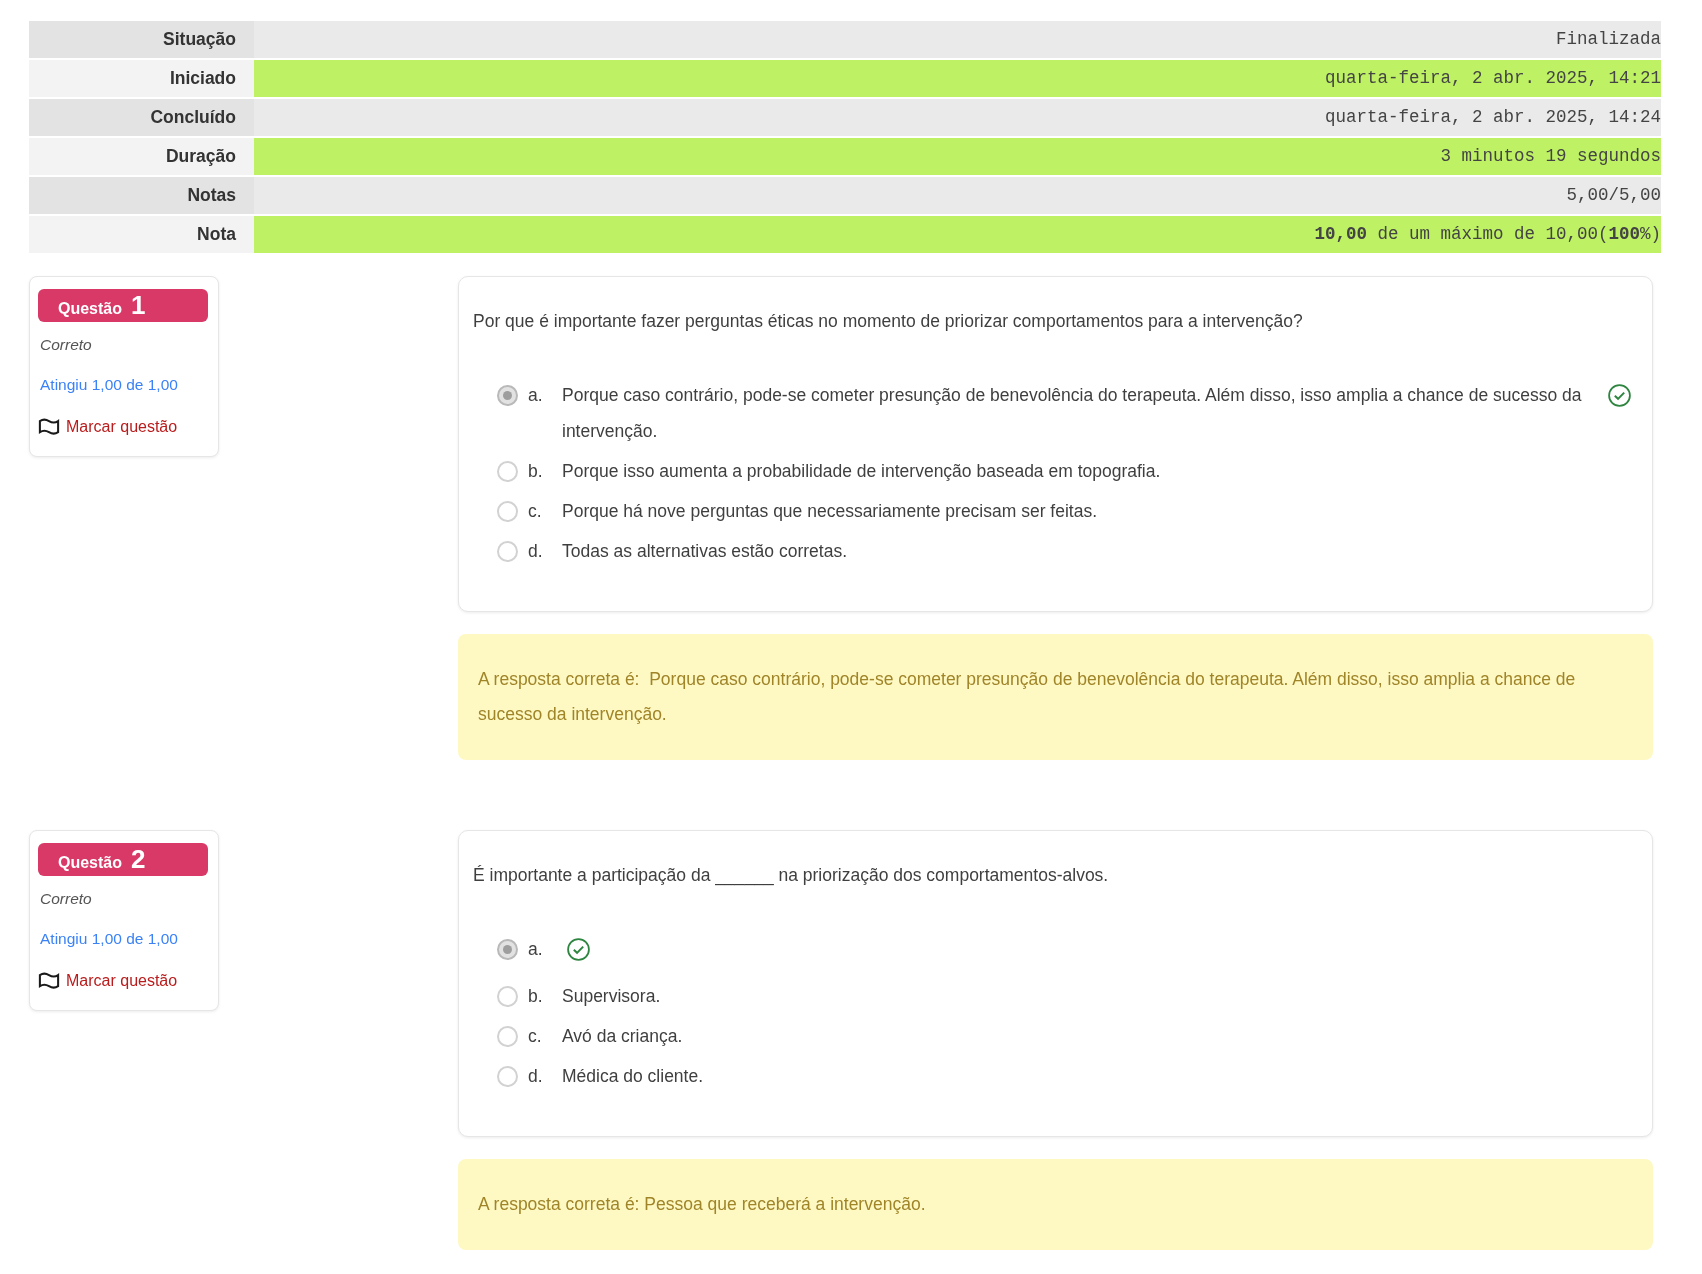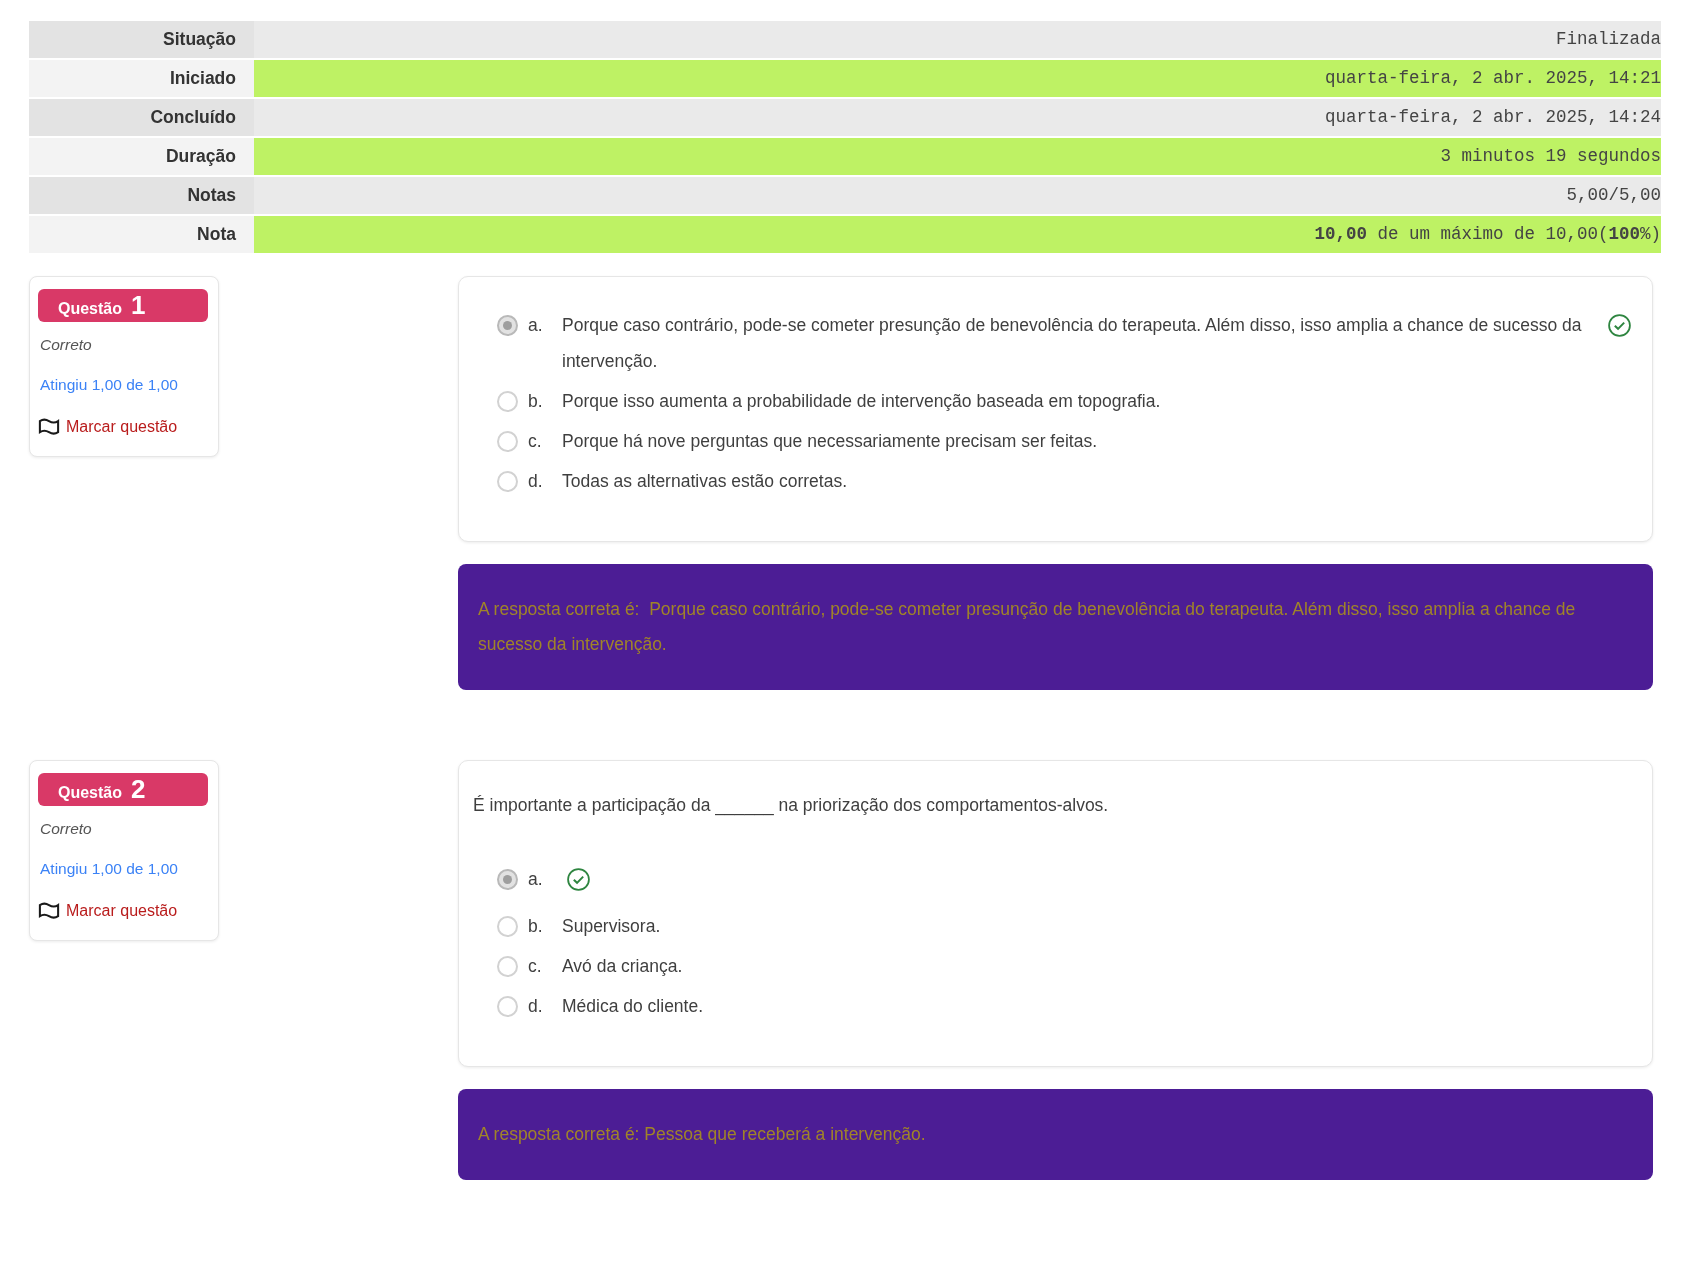--- a/index.html
+++ b/index.html
@@ -64,21 +64,21 @@
   .option.selected .radio::after { content:""; position:absolute; left:4px; top:4px;
     width:9px; height:9px; border-radius:50%; background:#9e9e9e; }
   .opt-letter { flex:none; width:30px; color:#3f3f3f; }
   .opt-text { color:#3f3f3f; max-width:1030px; margin-left:4px; }
   .check-right { margin-left:auto; margin-top:6px; flex:none; }
   .check-inline { margin-left:8px; margin-top:6px; flex:none; }
 
   
   .feedback {
     margin:22px 49px 0 458px; width:1195px;
-    background:#4c1d95; border-radius:8px;
+    background:#fef9c3; border-radius:8px;
     padding:28px 24px 28px 20px;
     color:#a08428; line-height:35px; white-space:pre-wrap;
   }
 </style>
 </head>
 <body>
 
 <table class="summary">
   <tbody>
       <tr class="row-odd">
@@ -120,20 +120,21 @@
       <span>
         <svg width="22" height="22" viewBox="0 0 14 14" fill="none" stroke="#1a1a1a" stroke-width="1.3">
           <path d="M1.2,3.2 C3,2 5,2 7,3.2 C9,4.4 11,4.4 12.8,3.2 L12.8,10.3 C11,11.5 9,11.5 7,10.3 C5,9.1 3,9.1 1.2,10.3 Z"></path>
         </svg>
       </span>
       <span>Marcar questão</span>
     </a>
   </div>
 
   <div class="q-content">
+    <div class="q-text">Por que é importante fazer perguntas éticas no momento de priorizar comportamentos para a intervenção?</div>
     <div class="options">
       <div class="option selected">
         <span class="radio"></span>
         <span class="opt-letter">a.</span>
         <span class="opt-text">Porque caso contrário, pode-se cometer presunção de benevolência do terapeuta. Além disso, isso amplia a chance de sucesso da intervenção.</span>
         <span class="check-right">
           <svg width="25" height="25" viewBox="0 0 24 24" fill="none" stroke="#2e8540" stroke-width="1.7">
             <circle cx="12" cy="12" r="10"></circle>
             <path d="M7.5 12.2 L10.6 15.2 L16.5 9.2" stroke-width="1.9"></path>
           </svg>

